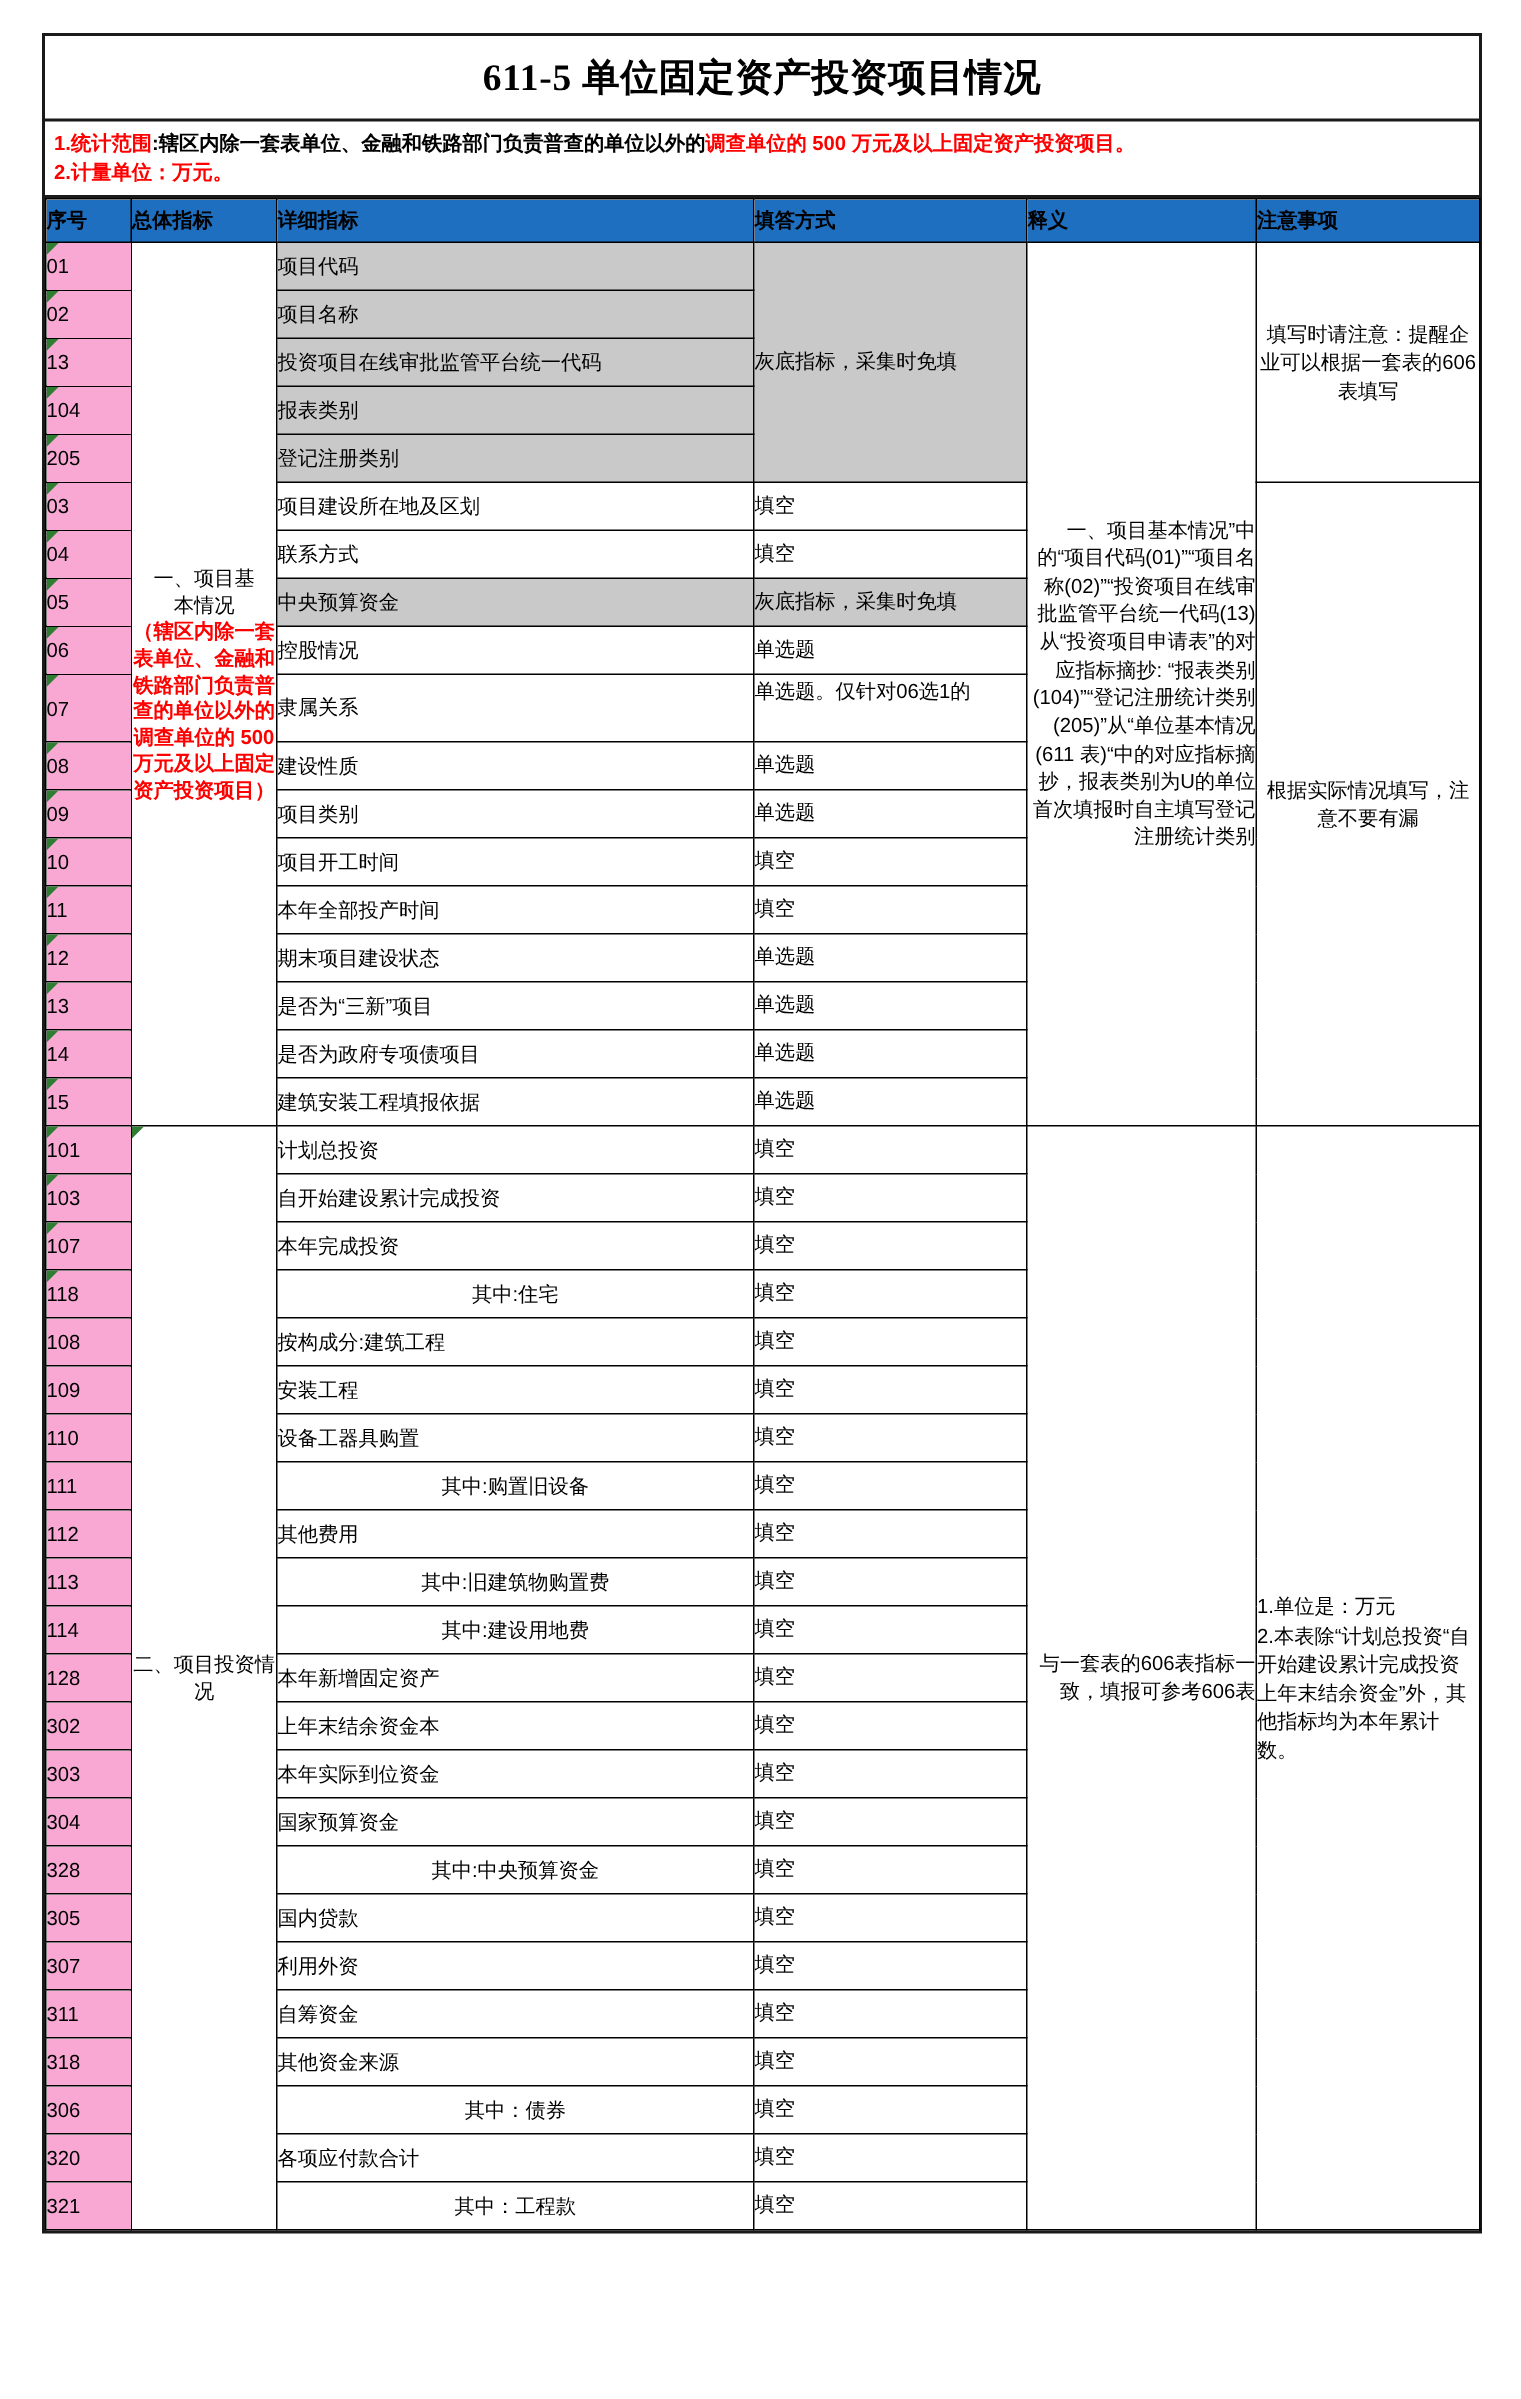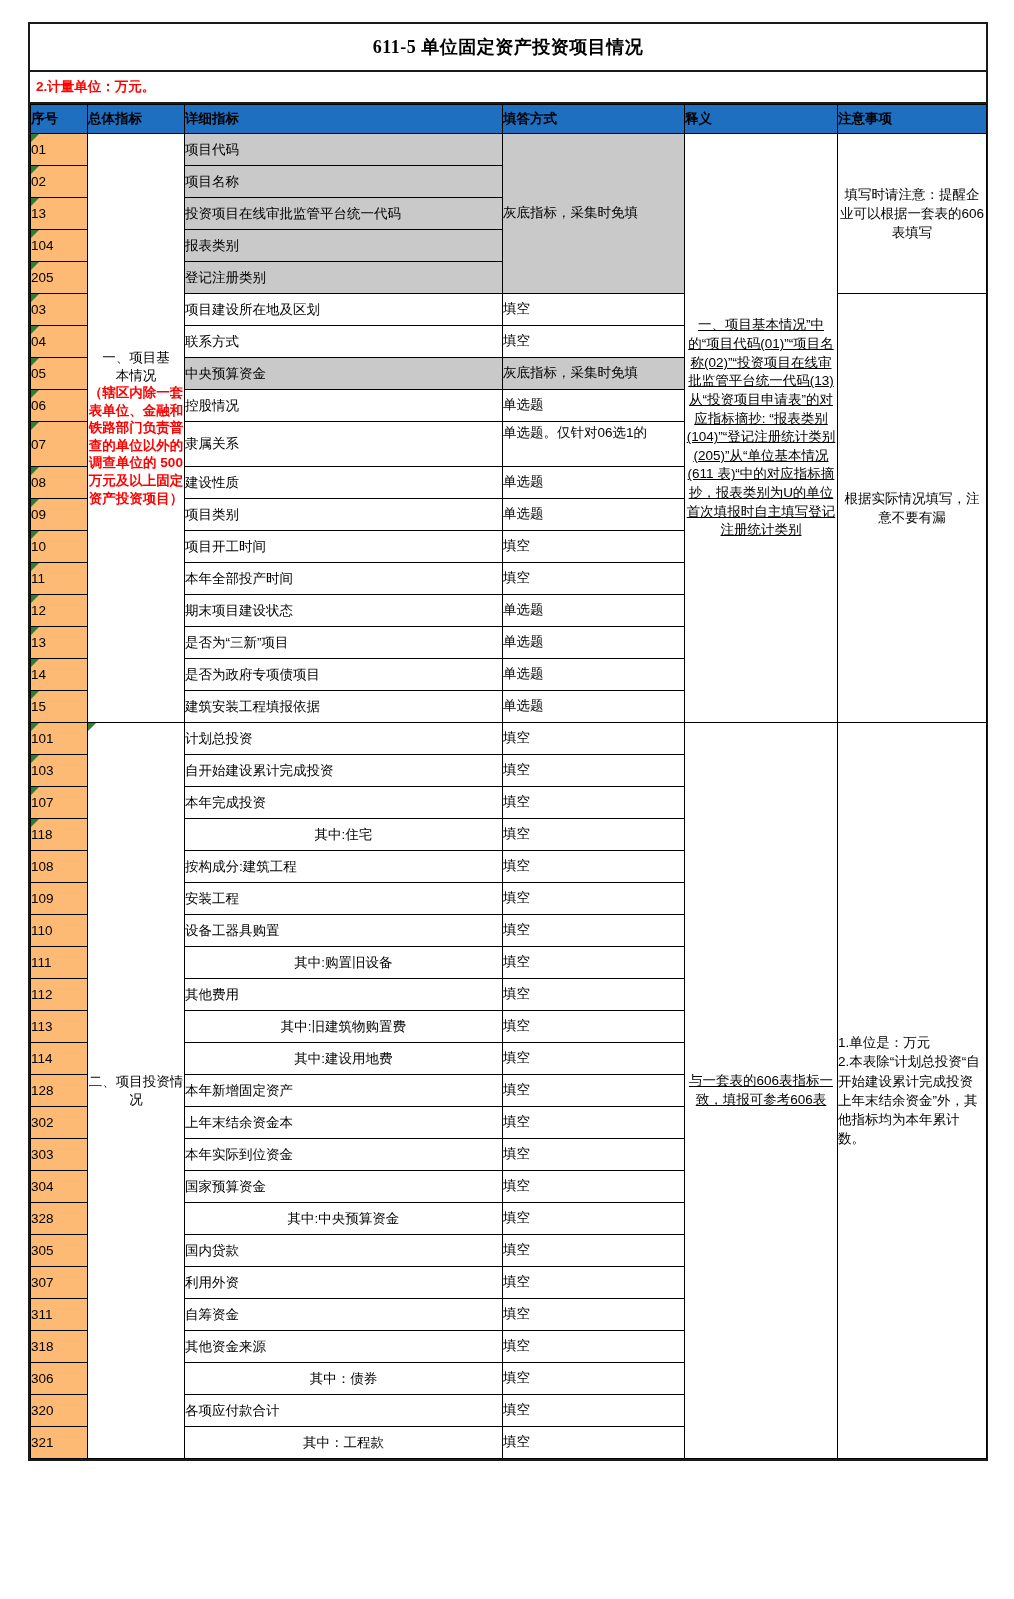--- a/index.html
+++ b/index.html
@@ -11,21 +11,21 @@
   #sheet{
     position:absolute;left:28px;top:22px;width:960px;
     box-sizing:border-box;
     border:2px solid #1a1a1a;
     background:#fff;
   }
   
   .title-band{
     border-bottom:2px solid #1a1a1a;
     text-align:center;
-    font-size:18px;
+    font-size:25px;
     font-weight:bold;
     color:#000;
     padding:11px 0 11px 0;
     letter-spacing:.5px;
     font-family:"Liberation Serif","DejaVu Serif",serif;
   }
   
   .notes{
     border-bottom:2px solid #1a1a1a;
     padding:5px 6px 6px 6px;
@@ -69,21 +69,21 @@
   col.c-det{width:318px;}
   col.c-ans{width:182px;}
   col.c-def{width:153px;}
   col.c-note{width:149px;}
 
   td.seq{
     position:relative;
     padding-left:5px;
     font-size:14px;
     height:31px;
-    background:#fdba74;
+    background:#f9a8d4;
   }
   td.seq .tri{
     position:absolute;left:0;top:0;width:0;height:0;
     border-top:8px solid #2E7D32;
     border-right:8px solid transparent;
   }
   td.grp{
     text-align:center;
     font-size:14.5px;
     line-height:1.30;
@@ -105,45 +105,45 @@
   td.det.shade{background:#c9c9c9;margin-top:27px;}
   td.det.indent{padding-left:0;text-align:center;margin-left:23px;}
   td.ans{
     padding-left:5px;
     font-size:14px;
     line-height:1.25;
   }
   td.ans.shade{background:#c9c9c9;}
   td.ans.shade5{background:#c9c9c9;}
   td.def{
-    text-align:center;
+    text-align:right;
     font-size:14px;
     line-height:1.38;
     padding:2px 3px;
     vertical-align:middle;
-    text-decoration:underline;
   }
   td.note{
     text-align:center;
     font-size:14px;
     line-height:1.42;
     padding:3px 4px;
     vertical-align:middle;
   }
   td.note.left{text-align:left;}
   .tall2{height:45px;margin-top:24px;}
 </style>
 </head>
 <body>
 
 <div id="sheet">
 
   <div class="title-band">611-5 单位固定资产投资项目情况</div>
 
   <div class="notes">
+    <div class="ln"><span class="red">1.统计范围</span><span class="blk">:辖区内除一套表单位、金融和铁路部门负责普查的单位以外的</span><span class="red">调查单位的 500 万元及以上固定资产投资项目。</span></div>
     <div class="ln red">2.计量单位：万元。</div>
   </div>
 
   <table class="grid">
     <colgroup>
       <col class="c-seq">
         <col class="c-grp">
         <col class="c-det">
       <col class="c-ans">
         <col class="c-def">

